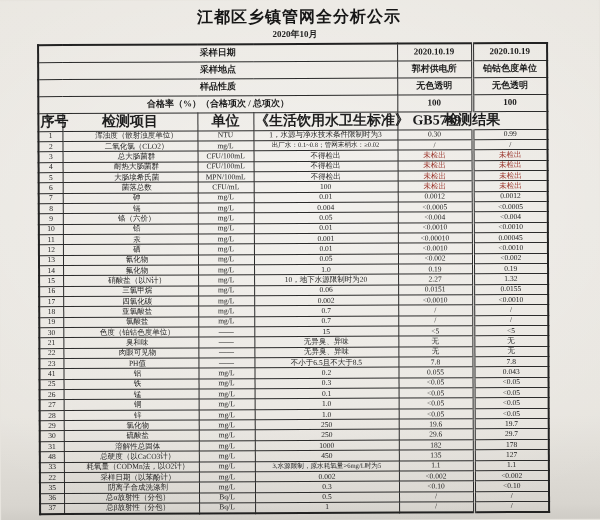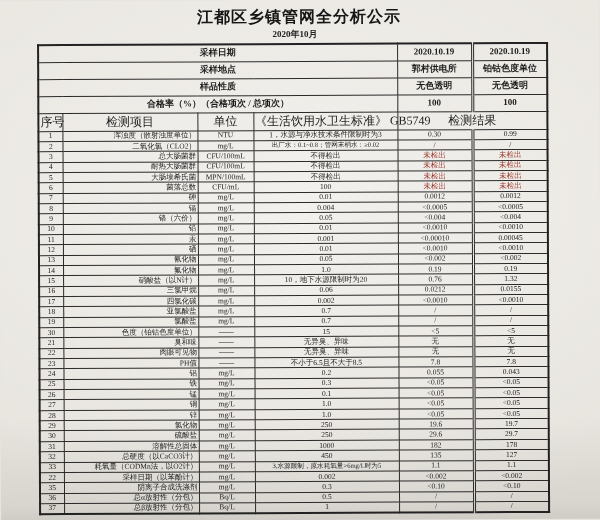--- a/index.html
+++ b/index.html
@@ -34,23 +34,23 @@
   td{
     border:1px solid #2b2b2b;
     padding:0 1px;text-align:center;vertical-align:middle;
     white-space:nowrap;overflow:visible;
     font-size:7.5px;line-height:1.05;
   }
   table{border:2px solid #222;}
   tr.info-row{height:17px;}
   tr.info-row td{font-size:9px;font-weight:bold;}
   tr.head-row{height:18px;}
-  tr.head-row td{font-size:12px;font-weight:normal;}
+  tr.head-row td{font-size:14px;font-weight:bold;}
   tr.data-row{height:10.35px;}
-  td.c-item{text-align:right;padding-left:14px;}
+  td.c-item{text-align:center;padding-left:14px;}
   td.c-r2{border-left:3px double #2b2b2b;}
   td.sm{font-size:6.6px;}
   td.red{color:#993127;}
 </style>
 </head>
 <body>
 
 <div id="paper">
   <div id="title">江都区乡镇管网全分析公示</div>
   <div id="subtitle">2020年10月</div>
@@ -205,29 +205,29 @@
           <td class="c-unit">mg/L</td>
           <td class="c-standard">1.0</td>
           <td class="c-r1">0.19</td>
           <td class="c-r2">0.19</td>
         </tr>
         <tr class="data-row">
           <td class="c-no">15</td>
           <td class="c-item">硝酸盐（以N计）</td>
           <td class="c-unit">mg/L</td>
           <td class="c-standard">10，地下水源限制时为20</td>
-          <td class="c-r1">0.76</td>
+          <td class="c-r1">2.27</td>
           <td class="c-r2">1.32</td>
         </tr>
         <tr class="data-row">
           <td class="c-no">16</td>
           <td class="c-item">三氯甲烷</td>
           <td class="c-unit">mg/L</td>
           <td class="c-standard">0.06</td>
-          <td class="c-r1">0.0212</td>
+          <td class="c-r1">0.0151</td>
           <td class="c-r2">0.0155</td>
         </tr>
         <tr class="data-row">
           <td class="c-no">17</td>
           <td class="c-item">四氯化碳</td>
           <td class="c-unit">mg/L</td>
           <td class="c-standard">0.002</td>
           <td class="c-r1">&lt;0.0010</td>
           <td class="c-r2">&lt;0.0010</td>
         </tr>
@@ -273,21 +273,21 @@
         </tr>
         <tr class="data-row">
           <td class="c-no">23</td>
           <td class="c-item">PH值</td>
           <td class="c-unit">——</td>
           <td class="c-standard">不小于6.5且不大于8.5</td>
           <td class="c-r1">7.8</td>
           <td class="c-r2">7.8</td>
         </tr>
         <tr class="data-row">
-          <td class="c-no">24</td>
+          <td class="c-no">41</td>
           <td class="c-item">铝</td>
           <td class="c-unit">mg/L</td>
           <td class="c-standard">0.2</td>
           <td class="c-r1">0.055</td>
           <td class="c-r2">0.043</td>
         </tr>
         <tr class="data-row">
           <td class="c-no">25</td>
           <td class="c-item">铁</td>
           <td class="c-unit">mg/L</td>
@@ -337,21 +337,21 @@
         </tr>
         <tr class="data-row">
           <td class="c-no">31</td>
           <td class="c-item">溶解性总固体</td>
           <td class="c-unit">mg/L</td>
           <td class="c-standard">1000</td>
           <td class="c-r1">182</td>
           <td class="c-r2">178</td>
         </tr>
         <tr class="data-row">
-          <td class="c-no">32</td>
+          <td class="c-no">48</td>
           <td class="c-item">总硬度（以CaCO3计）</td>
           <td class="c-unit">mg/L</td>
           <td class="c-standard">450</td>
           <td class="c-r1">135</td>
           <td class="c-r2">127</td>
         </tr>
         <tr class="data-row">
           <td class="c-no">33</td>
           <td class="c-item">耗氧量（CODMn法，以O2计）</td>
           <td class="c-unit">mg/L</td>

